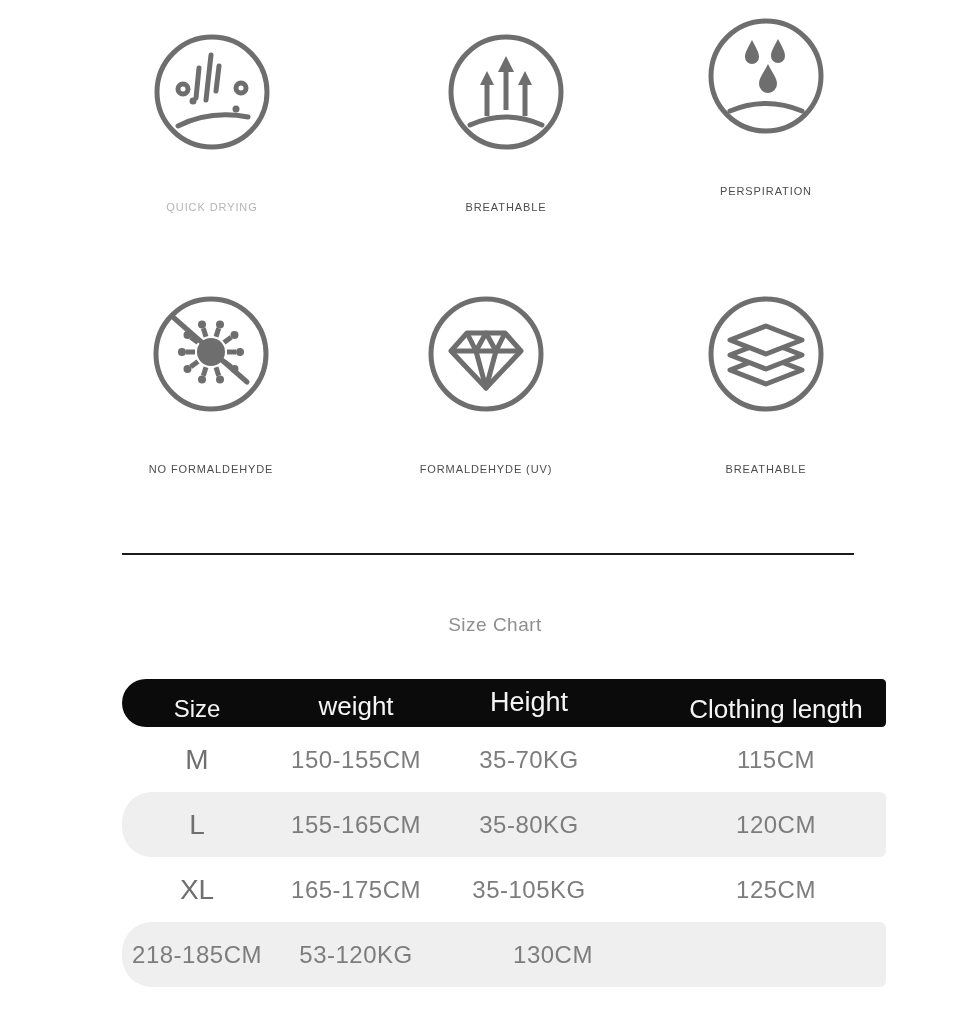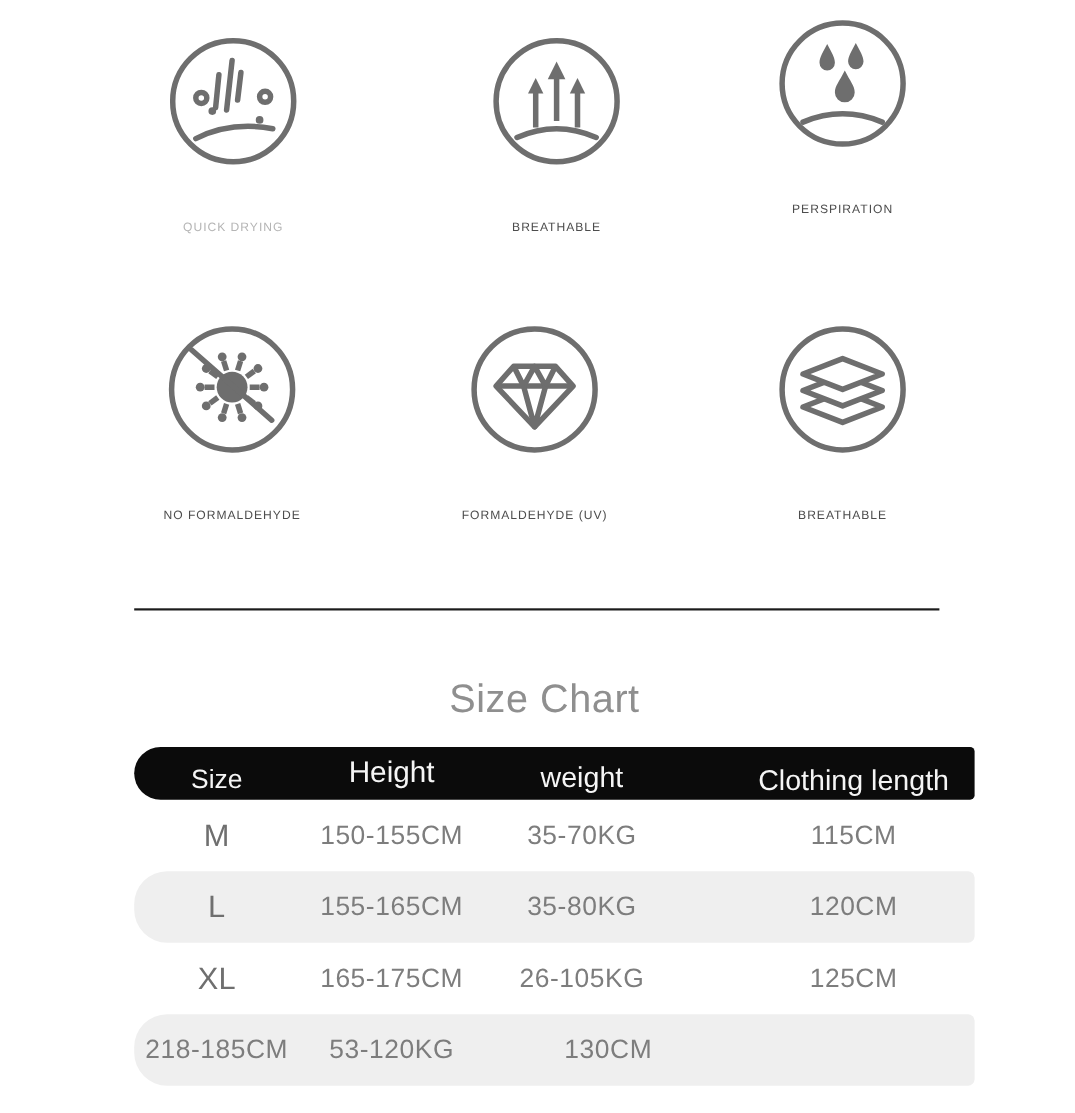--- a/index.html
+++ b/index.html
@@ -26,21 +26,21 @@
   .feature svg{width:120px;height:120px;color:var(--icon-stroke);}
   .feature .flabel{
     margin-top:49px;font-size:11px;letter-spacing:.9px;color:var(--label-dark);
     white-space:nowrap;
   }
   .feature.muted .flabel{color:var(--label-muted);}
   
   .divider{position:absolute;left:122px;top:553px;width:732px;height:2px;background:var(--divider);}
   .chart-title{
     position:absolute;left:122px;top:614px;width:746px;text-align:center;
-    font-size:36px;color:var(--title-gray);letter-spacing:.5px;
+    font-size:19px;color:var(--title-gray);letter-spacing:.5px;
   }
   
   .table{position:absolute;left:122px;top:679px;width:764px;}
   .thead{
     height:36px;padding-top:12px;background:var(--header-bg);
     border-radius:29px 5px 5px 29px;
     display:grid;grid-template-columns:150px 168px 178px 1fr;align-items:center;
     color:var(--header-text);font-size:26px;
   }
   .thead .cell{text-align:center;}
@@ -164,41 +164,41 @@
   <div class="flabel">BREATHABLE</div>
 </div>
 
 <div class="divider"></div>
 
 <div class="chart-title">Size Chart</div>
 
 <div class="table">
   <div class="thead">
     <div class="cell h-size">Size</div>
+    <div class="cell h-weight">weight</div>
     <div class="cell h-height">Height</div>
-    <div class="cell h-weight">weight</div>
     <div class="cell h-length">Clothing length</div>
   </div>
 
   <div class="row">
     <div class="cell sz">M</div>
     <div class="cell">150-155CM</div>
     <div class="cell">35-70KG</div>
     <div class="cell last">115CM</div>
   </div>
   <div class="row alt">
     <div class="cell sz">L</div>
     <div class="cell">155-165CM</div>
     <div class="cell">35-80KG</div>
     <div class="cell last">120CM</div>
   </div>
   <div class="row">
     <div class="cell sz">XL</div>
     <div class="cell">165-175CM</div>
-    <div class="cell">26-105KG</div>
+    <div class="cell">35-105KG</div>
     <div class="cell last">125CM</div>
   </div>
   <div class="row alt">
     <div class="cell">218-185CM</div>
     <div class="cell">53-120KG</div>
     <div class="cell last">130CM</div>
   </div>
 </div>
 
 </body></html>

